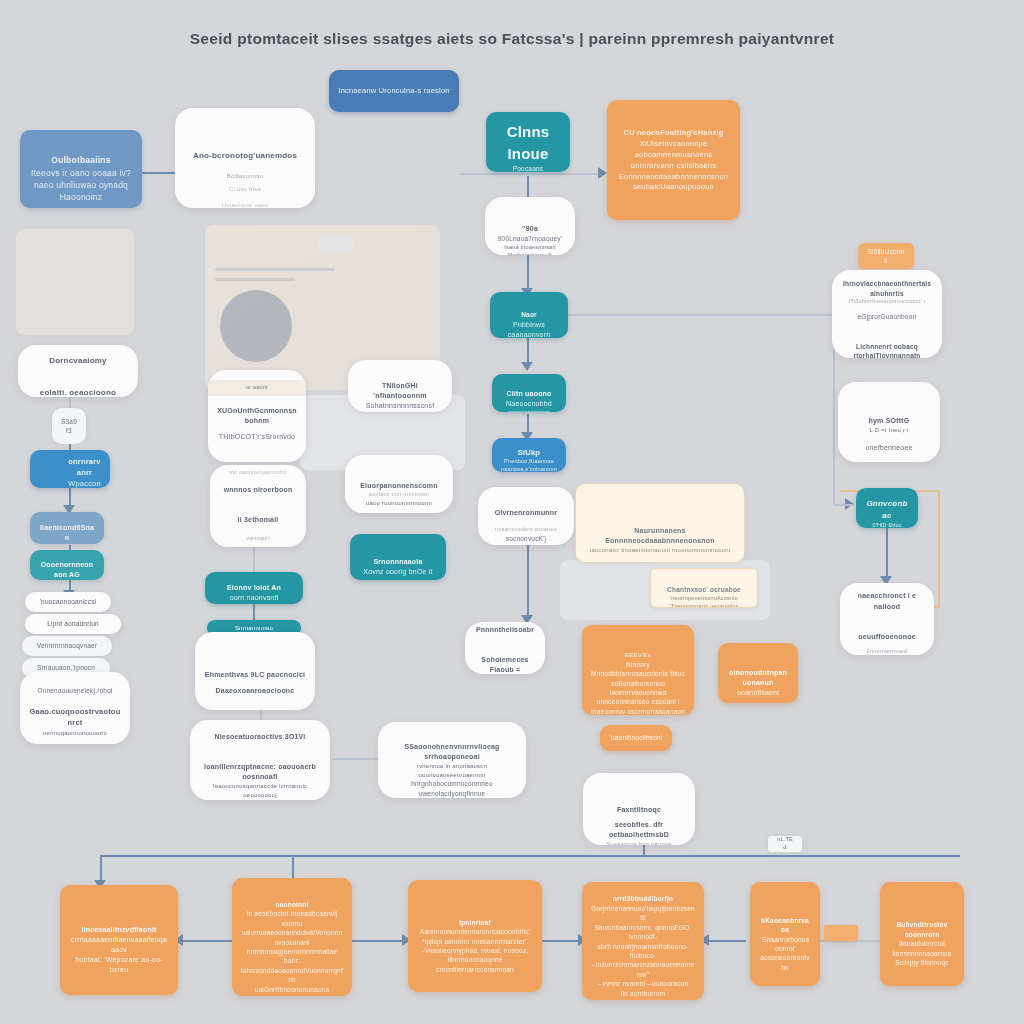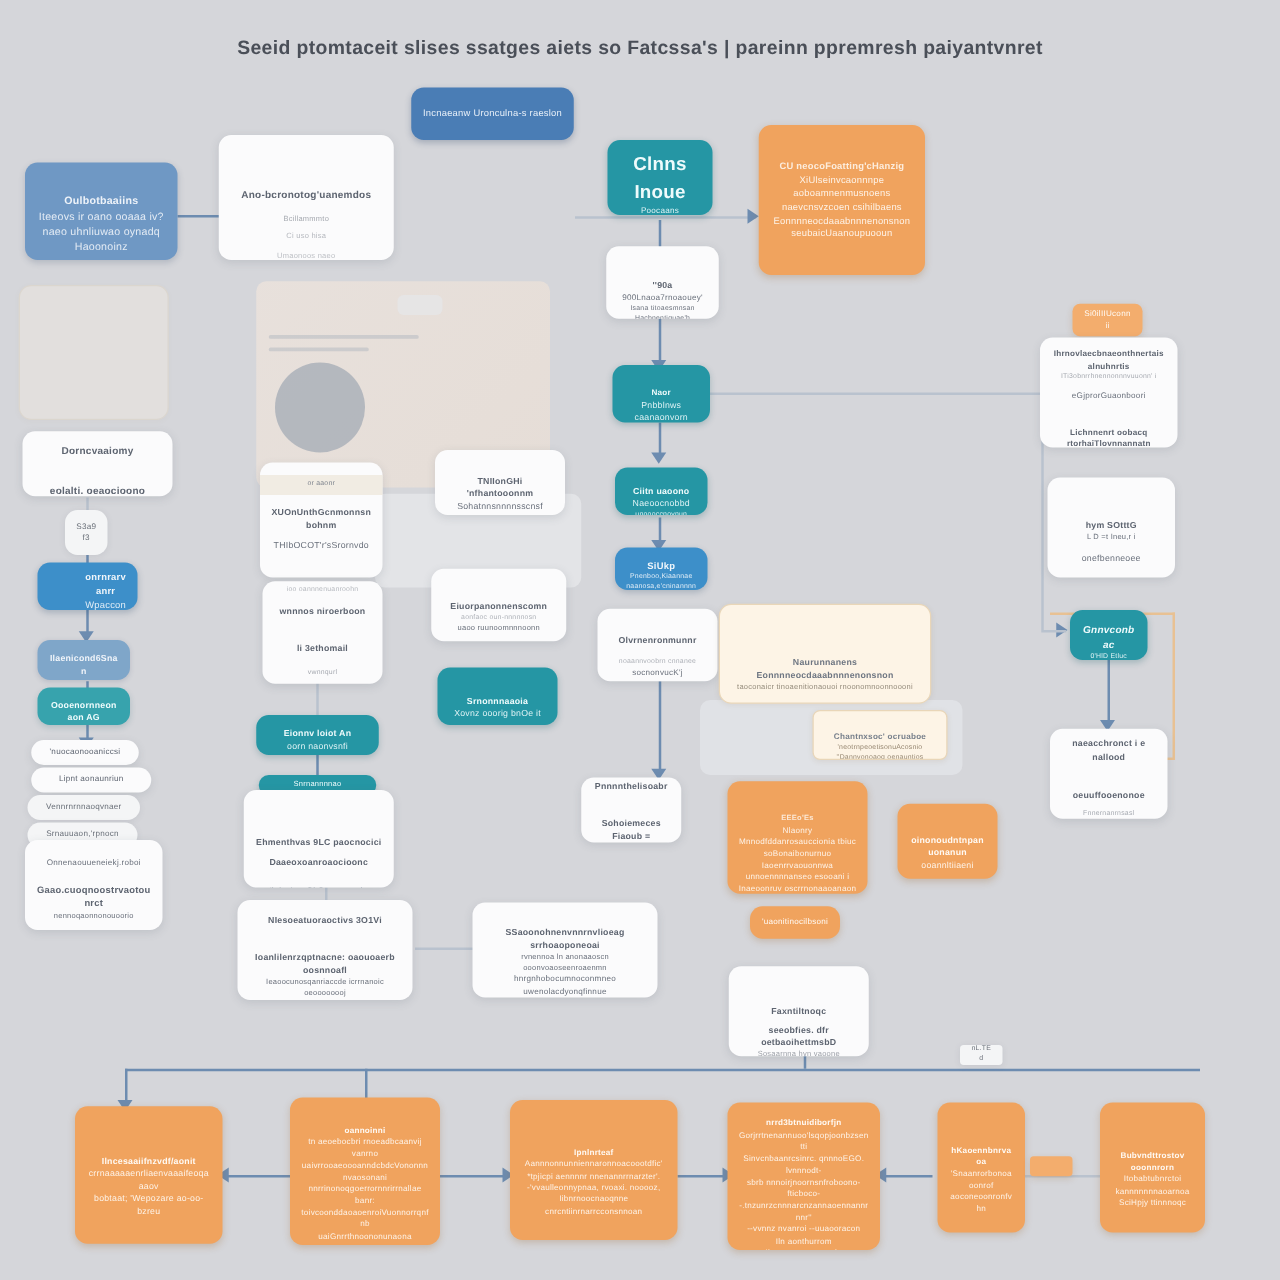--- a/index.html
+++ b/index.html
@@ -31,21 +31,21 @@
 
   
   .blue{background:#6f98c4;color:#eef3f9;box-shadow:0 2px 5px rgba(60,80,110,.22);}
   .blue-dark{background:#4a7db5;color:#eaf1f9;box-shadow:0 2px 5px rgba(40,65,100,.28);}
   .blue-mid{background:#3d8fc9;color:#f0f6fb;box-shadow:0 2px 5px rgba(40,70,105,.25);}
   .blue-soft{background:#7fa6c9;color:#f1f5fa;box-shadow:0 1px 4px rgba(60,80,110,.18);}
   .teal{background:#2596a4;color:#eefbfc;box-shadow:0 2px 5px rgba(20,90,100,.25);}
   .teal-lt{background:#37a3ad;color:#effcfd;box-shadow:0 2px 5px rgba(20,90,100,.2);}
   .orange{background:#f0a35e;color:#fffaf4;box-shadow:0 2px 6px rgba(150,95,35,.25);}
   .orange-lt{background:#f3ad6d;color:#fffaf4;box-shadow:0 2px 6px rgba(150,95,35,.2);}
-  .white{background:#fbfbfc;color:#5d6470;box-shadow:0 2px 7px rgba(90,100,115,.16);}
+  .white{background:#fbfbfc;color:#5d6470;box-shadow:0 2px 7px rgba(90,100,115,.16);border-radius:18px;}
   .white-dim{background:#f4f5f6;color:#6a7079;box-shadow:0 1px 5px rgba(90,100,115,.12);}
   .cream{background:#fdf4e6;color:#8a7a63;border:1px solid #e9d6b8;box-shadow:0 1px 4px rgba(150,120,80,.12);}
   .ghost{opacity:.33;filter:blur(.4px);}
 
   
   .node span{filter:blur(.45px);}
 
   
   .line{position:absolute;background:#6d8cb0;}
   .line.h{height:2px;}
@@ -211,21 +211,21 @@
   <div class="node teal" style="left:486px;top:112px;width:84px;height:60px;font-size:8px;">
     <span class="ttl" style="font-size:15px;">Clnns  Inoue</span>
     <span class="sub" style="font-size:6.5px;">Poocaans</span>
     <span class="sub" style="font-size:6.5px;">rennnvorUaaenis</span>
   </div>
 
   <div class="node orange" style="left:607px;top:100px;width:133px;height:120px;font-size:7.5px;justify-content:flex-start;padding-top:8px;">
     <span class="ttl" style="opacity:.85;">CU neocoFoatting'cHanzig</span>
     <span class="sub" style="">XiUlseinvcaonnnpe</span>
     <span class="sub">aoboamnenmusnoens</span>
-    <span class="sub">naevcnsvzcoen csihilbaens</span>
+    <span class="sub">onrnrarvanrr csihilbaens</span>
     <span class="sub">Eonnnneocdaaabnnnenonsnon</span>
     <span class="sub">seubaicUaanoupuooun</span>
   </div>
 
   <div class="node white" style="left:485px;top:197px;width:90px;height:58px;font-size:6.5px;justify-content:flex-start;padding-top:7px;">
     <span class="ttl" style="font-size:7px;">''90a</span>
     <span class="sub">900Lnaoa7rnoaouey'</span>
     <span class="sub" style="font-size:5.5px;">Isana titoaesmnsan Hacbnentiquae'h</span>
     <span class="sub" style="font-size:5.5px;margin-top:6px;opacity:.6;">Wpacconuonuo</span>
   </div>

